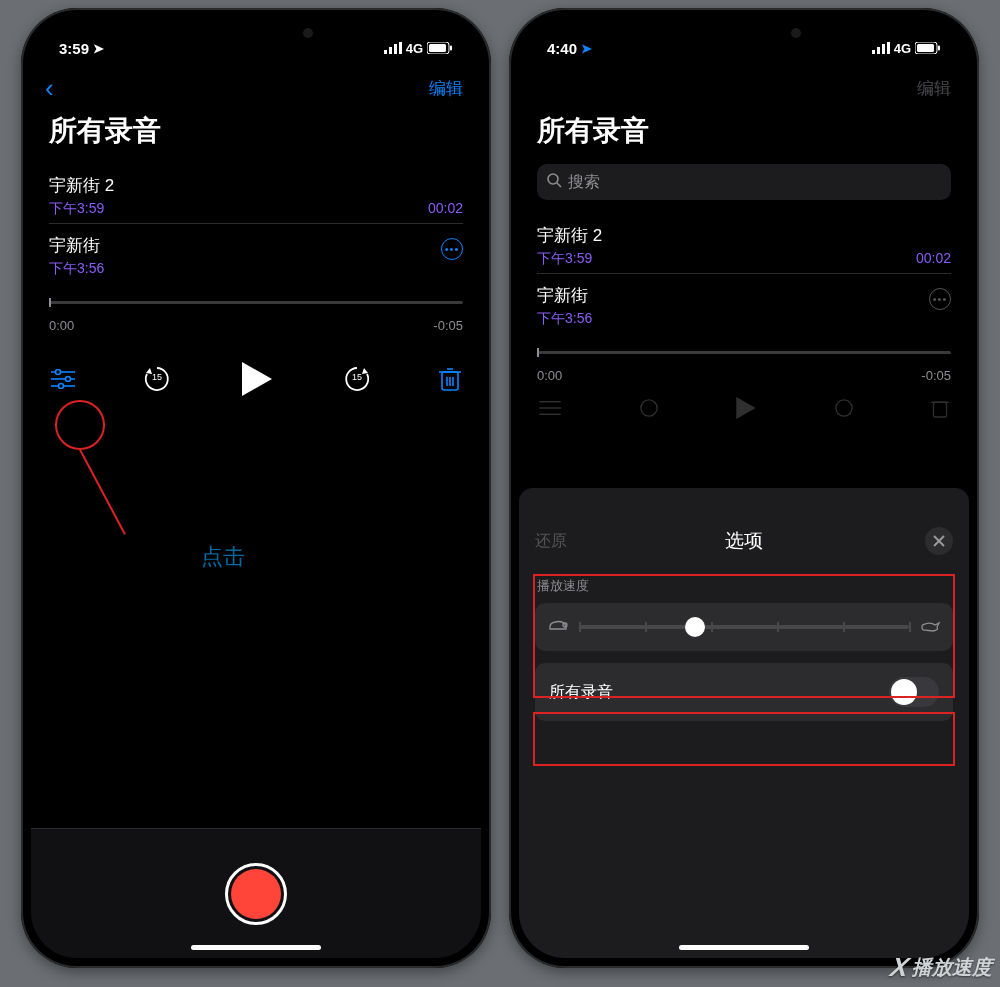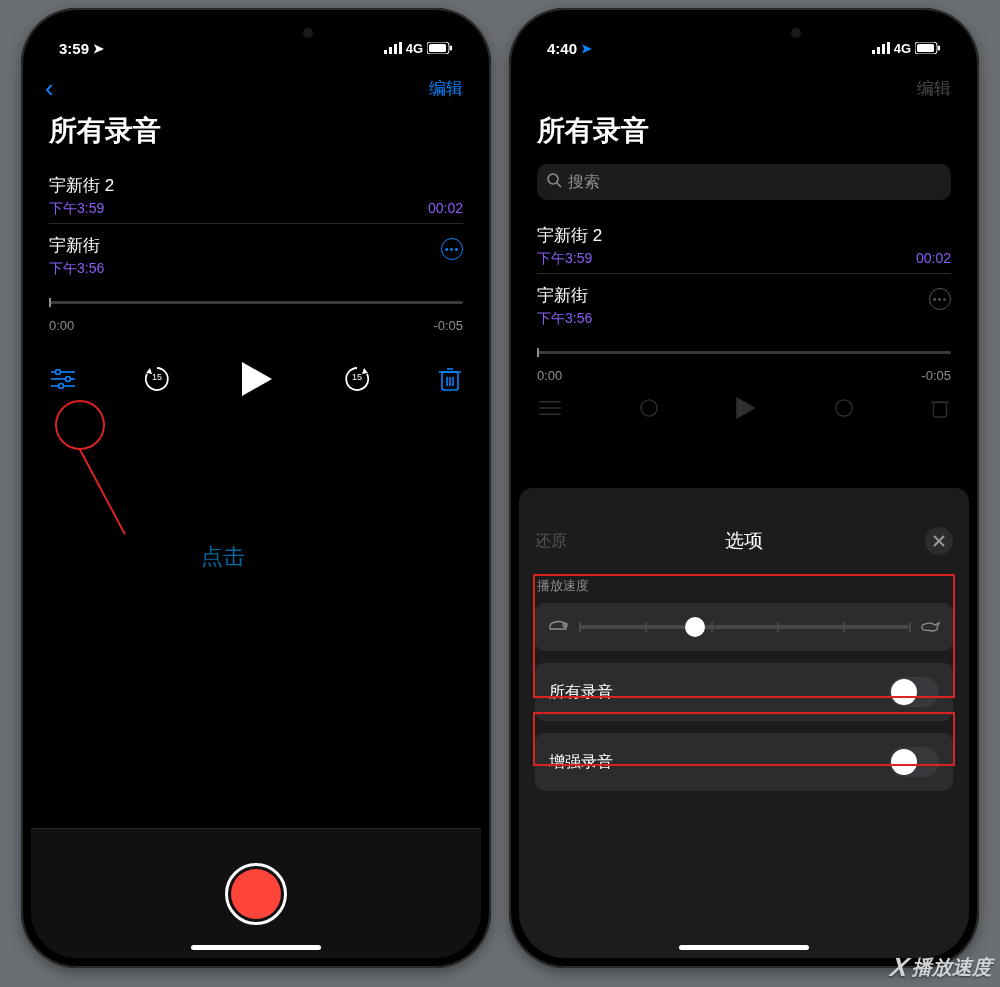--- a/index.html
+++ b/index.html
@@ -452,26 +452,20 @@
           </span>
         </div>
 
         <div class="togglerow">
           <span>所有录音</span>
           <div class="switch">
               <div class="switch-knob"></div>
             </div>
         </div>
 
-        <div class="togglerow">
-          <span>增强录音</span>
-          <div class="switch">
-              <div class="switch-knob"></div>
-            </div>
-        </div>
       </div>
 
       <div class="redbox a"></div>
       <div class="redbox b"></div>
 
       <div class="homebar"></div>
     </div>
   </div>
 
 </div>

